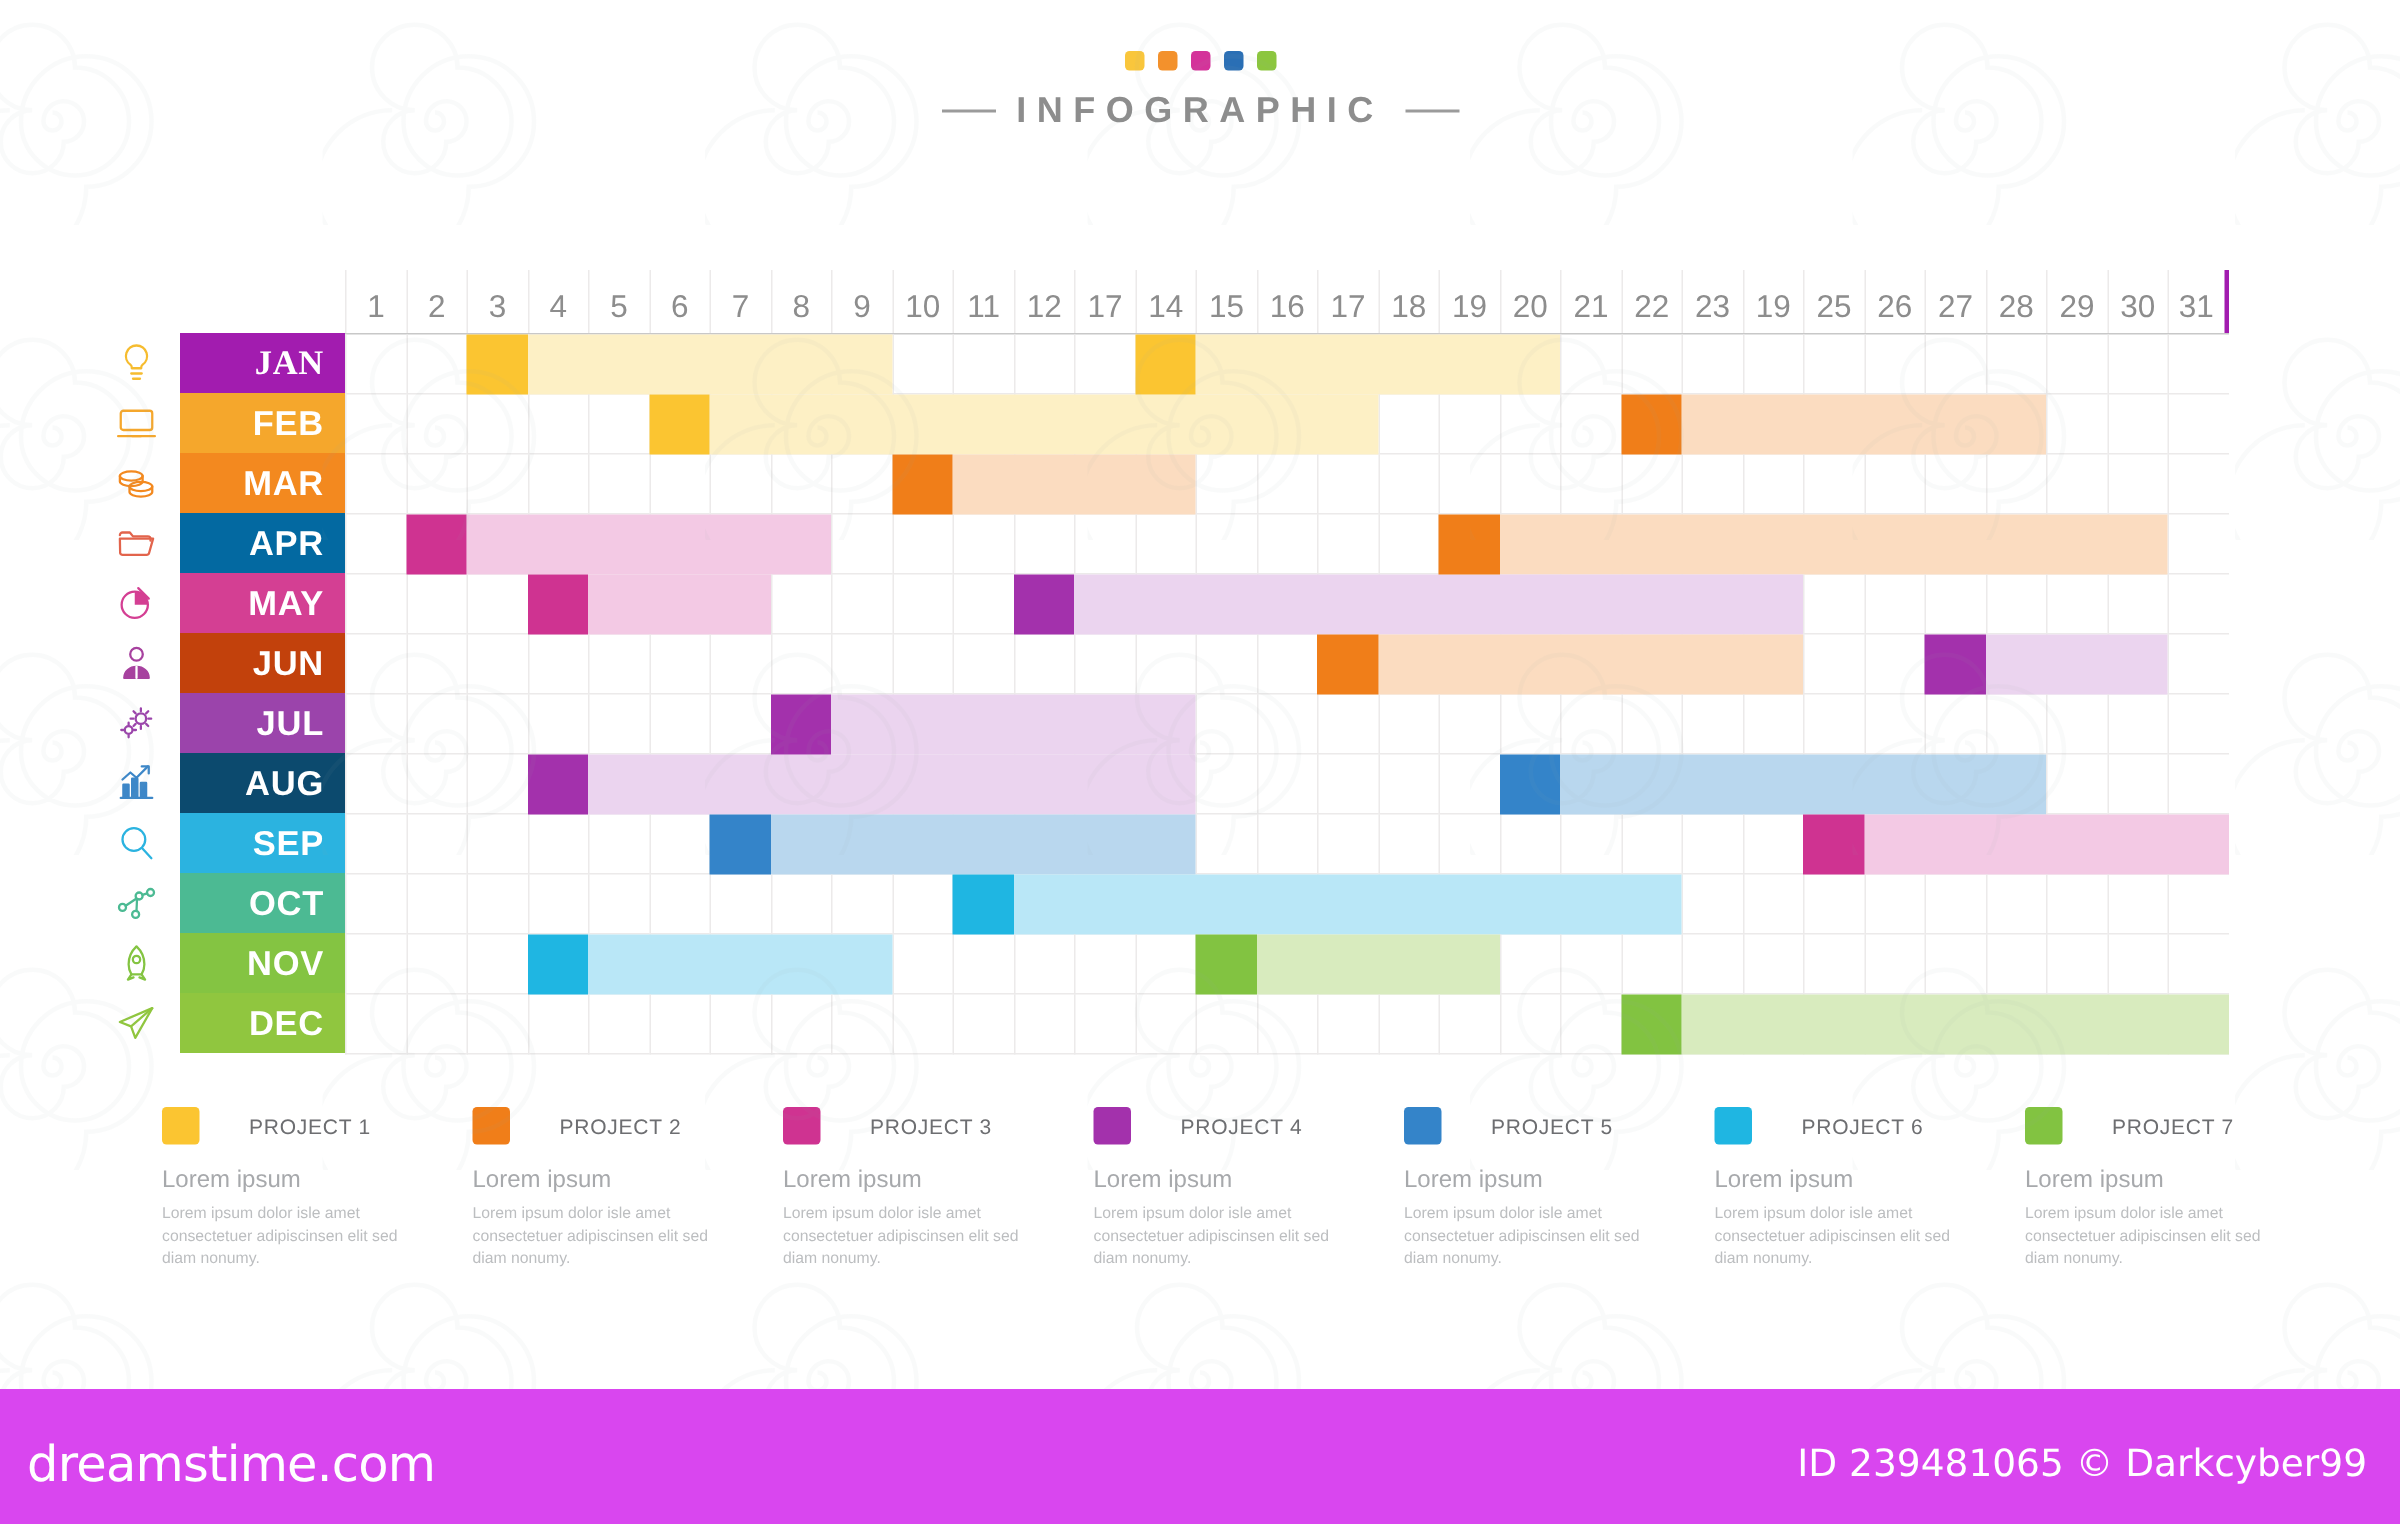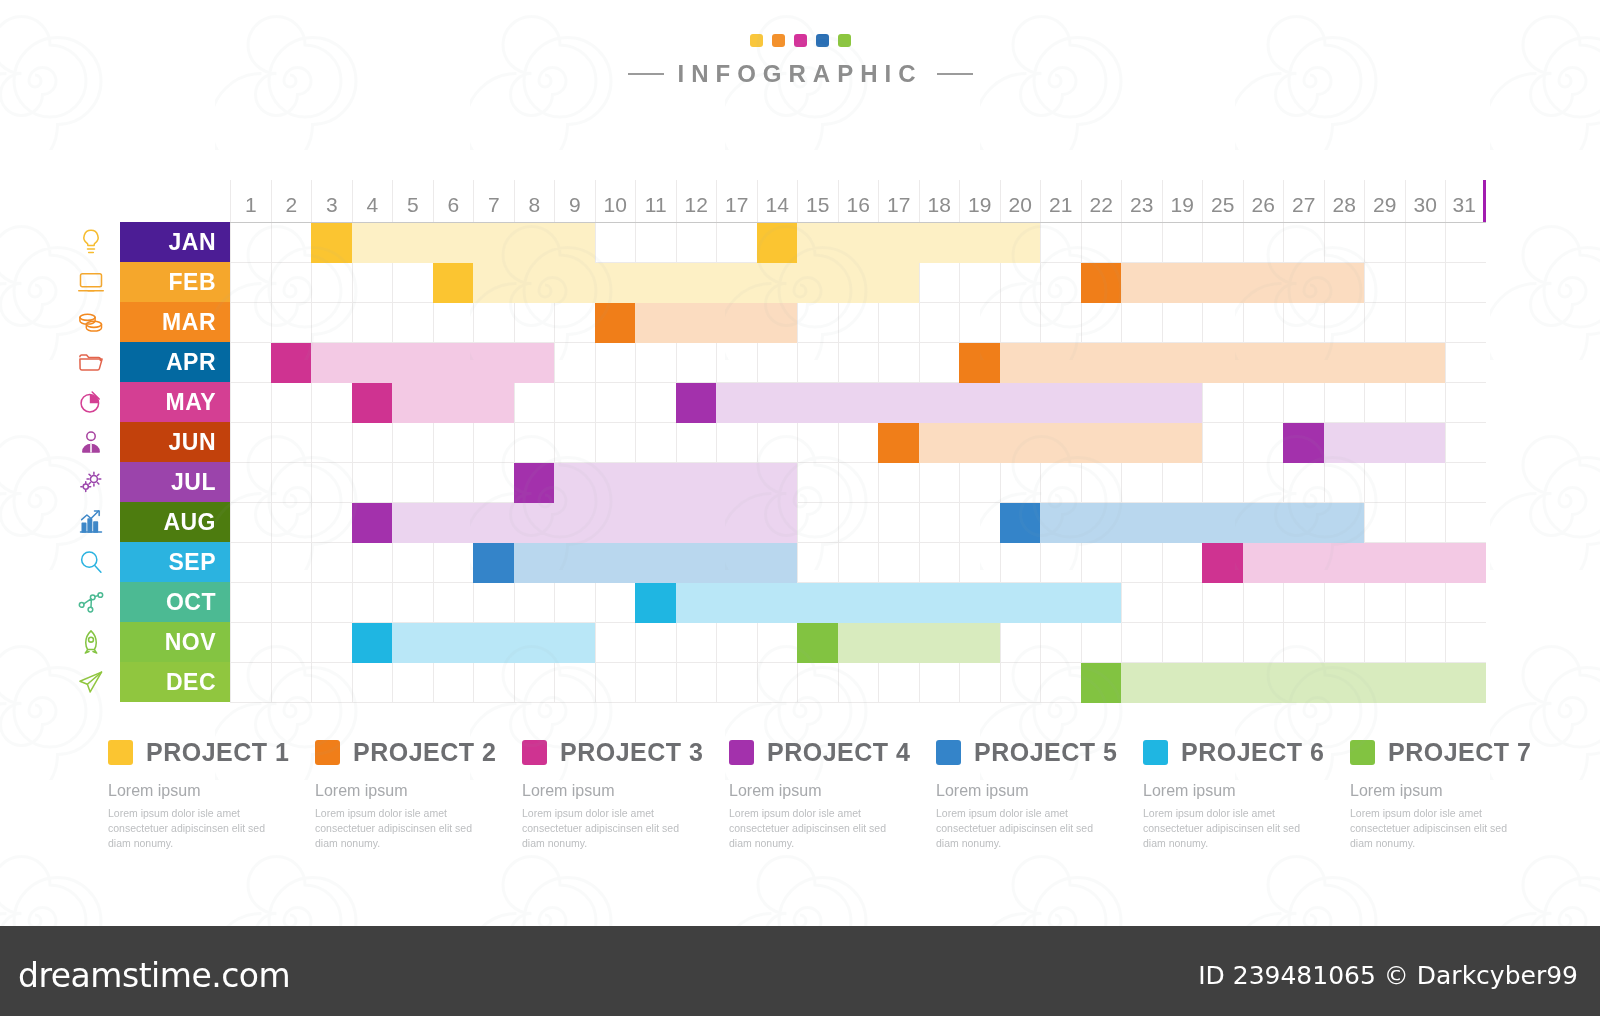--- a/index.html
+++ b/index.html
@@ -63,28 +63,28 @@
   .cell:last-child{border-right:1px solid #eceaea;}
   .bars{position:absolute;inset:0;pointer-events:none;}
   .bar{position:absolute;top:0;height:40px;}
   .bar.solid{z-index:2;}
 
   
   #legend{position:absolute;left:108px;top:738px;display:flex;z-index:3;}
   .lg-item{width:207px;}
   .lg-top{display:flex;align-items:center;gap:13px;}
   .lg-sw{width:25px;height:25px;border-radius:3px;}
-  .lg-name{font-size:25px;color:#6d6e71;font-weight:bold;letter-spacing:.5px;}
+  .lg-name{font-size:14px;color:#6d6e71;font-weight:normal;letter-spacing:.5px;margin-left:20px;}
   .lg-head{font-size:16px;color:#a7a9ac;margin-top:15px;}
   .lg-body{font-size:10.5px;color:#bcbec0;margin-top:6px;line-height:1.45;width:160px;}
 
   
   #footer{
     position:absolute;left:0;bottom:0;width:1600px;height:90px;
-    background:#404040;z-index:6;text-align:center;
+    background:#d946ef;z-index:6;text-align:center;
   }
   #ds-logo{
     position:absolute;left:18px;top:30px;
     color:#fff;font-size:33px;font-family:"DejaVu Sans", sans-serif;
     letter-spacing:-.5px;
   }
   #ds-id{
     position:absolute;right:22px;top:35px;
     color:#fff;font-size:25px;font-family:"DejaVu Sans", sans-serif;
   }
@@ -371,28 +371,28 @@
         </div>
         <div class="icon-cell">
           <svg width="28" height="28" viewBox="0 0 24 24" fill="none" stroke="#90c63f" stroke-width="1.3" stroke-linecap="round" stroke-linejoin="round">
             <path d="M21 3.5L2.5 11.4l6.4 2.5 2.4 6.6z"></path>
             <path d="M8.9 13.9L21 3.5"></path>
           </svg>
         </div>
       </div>
     <div id="label-col">
       <div id="label-head"></div>
-    <div class="mlabel" style="background: #4c1d95;">JAN</div>
+    <div class="mlabel" style="background: #a21caf; font-family: Liberation Serif, serif;">JAN</div>
         <div class="mlabel" style="background: rgb(245, 167, 44);">FEB</div>
         <div class="mlabel" style="background: rgb(243, 137, 31);">MAR</div>
         <div class="mlabel" style="background: #0369a1;">APR</div>
         <div class="mlabel" style="background: rgb(212, 63, 147);">MAY</div>
         <div class="mlabel" style="background: #c2410c;">JUN</div>
         <div class="mlabel" style="background: rgb(155, 68, 171);">JUL</div>
-        <div class="mlabel" style="background: #4d7c0f;">AUG</div>
+        <div class="mlabel" style="background: #0c4a6e;">AUG</div>
         <div class="mlabel" style="background: rgb(43, 179, 224);">SEP</div>
         <div class="mlabel" style="background: rgb(76, 186, 147);">OCT</div>
         <div class="mlabel" style="background: rgb(132, 196, 66);">NOV</div>
         <div class="mlabel" style="background: rgb(144, 198, 63);">DEC</div>
       </div>
     <div id="days">
       <div id="day-head">
           <div class="dhead">1</div>
           <div class="dhead">2</div>
           <div class="dhead">3</div>

